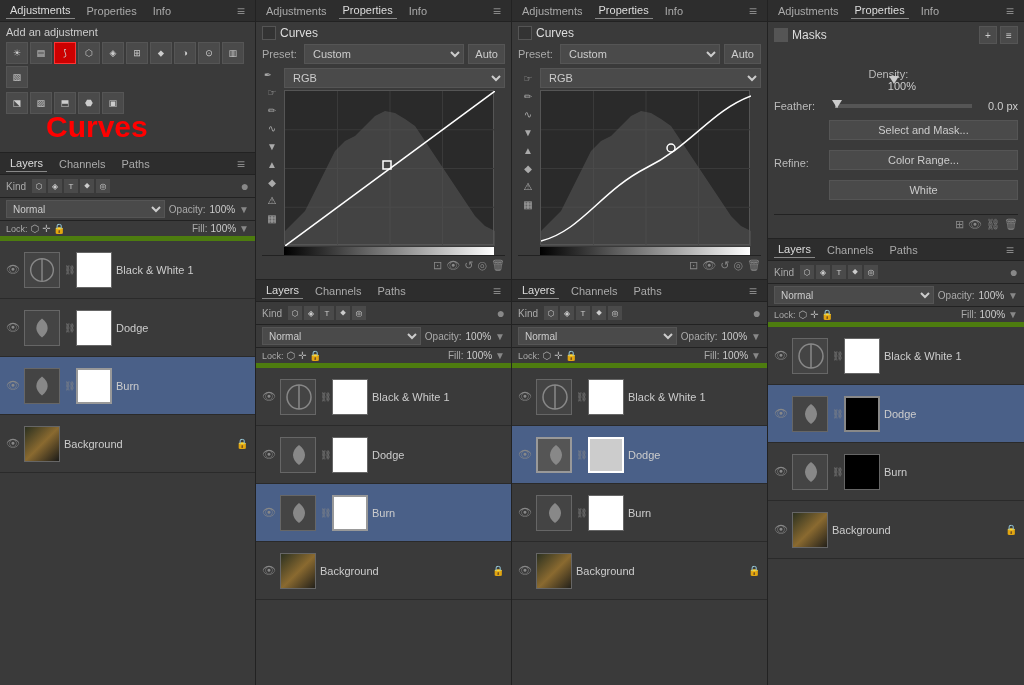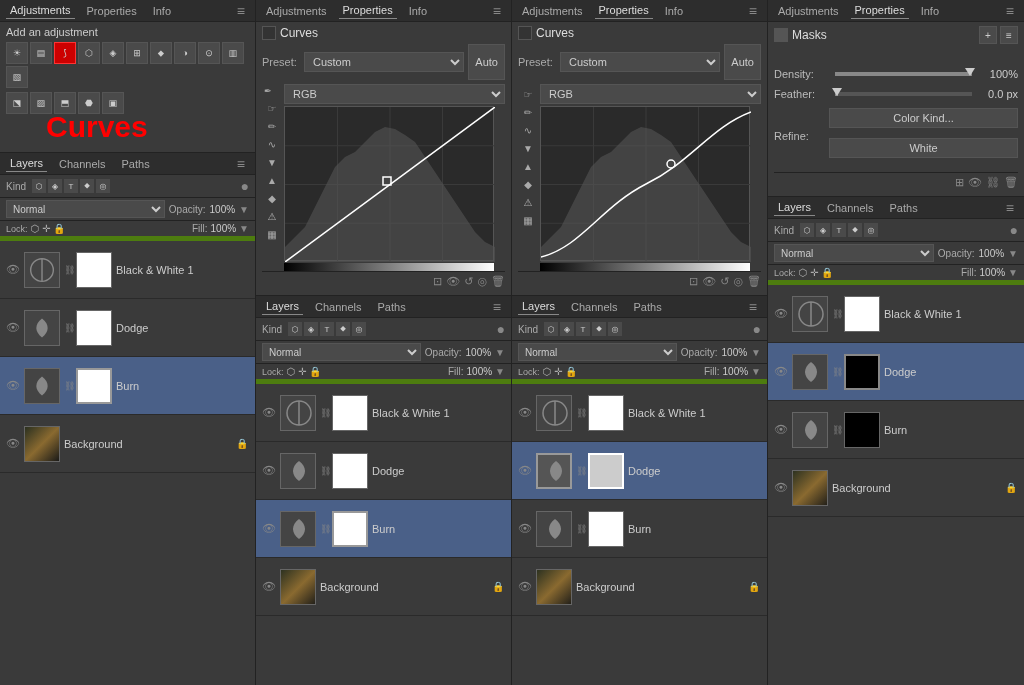--- a/index.html
+++ b/index.html
@@ -121,21 +121,21 @@
       padding: 1px 4px;
       flex: 1;
       height: 20px;
     }
     .auto-btn {
       background: #4a4a4a;
       border: 1px solid #555;
       color: #ccc;
       font-size: 11px;
       padding: 1px 6px;
-      height: 36px;
+      height: 20px;
       cursor: pointer;
     }
     .channel-select {
       background: #4a4a4a;
       border: 1px solid #555;
       color: #ccc;
       font-size: 11px;
       padding: 1px 4px;
       flex: 1;
       height: 20px;
@@ -779,42 +779,43 @@
       <div style="display:flex;align-items:center;gap:4px;margin-bottom:24px;">
         <div style="width:14px;height:14px;background:#555;"></div>
         <span style="font-size:12px;color:#ddd;">Masks</span>
         <div style="margin-left:auto;display:flex;gap:3px;">
           <div style="width:18px;height:18px;background:#4a4a4a;border:1px solid #555;display:flex;align-items:center;justify-content:center;color:#ccc;font-size:10px;">+</div>
           <div style="width:18px;height:18px;background:#4a4a4a;border:1px solid #555;display:flex;align-items:center;justify-content:center;color:#ccc;font-size:10px;">≡</div>
         </div>
       </div>
 
 
-      <div style="display:flex;align-items:center;margin-bottom:8px;">
+      <div style="display:flex;align-items:center;margin-bottom:8px;flex-direction:column;">
         <span style="color:#bbb;font-size:11px;min-width:55px;">Density:</span>
         <div style="flex:1;height:4px;background:#555;position:relative;margin:0 6px;">
           <div style="width:100%;height:100%;background:#888;"></div>
           <div style="position:absolute;right:-3px;top:-4px;width:0;height:0;border-left:5px solid transparent;border-right:5px solid transparent;border-top:8px solid #ccc;"></div>
         </div>
         <span style="color:#ccc;font-size:11px;min-width:40px;text-align:right;">100%</span>
       </div>
 
       <div style="display:flex;align-items:center;margin-bottom:8px;">
         <span style="color:#bbb;font-size:11px;min-width:55px;">Feather:</span>
         <div style="flex:1;height:4px;background:#555;position:relative;margin:0 6px;">
           <div style="width:2%;height:100%;background:#888;"></div>
           <div style="position:absolute;left:-3px;top:-4px;width:0;height:0;border-left:5px solid transparent;border-right:5px solid transparent;border-top:8px solid #ccc;"></div>
         </div>
         <span style="color:#ccc;font-size:11px;min-width:40px;text-align:right;">0.0 px</span>
       </div>
 
       <div style="display:flex;align-items:center;margin-bottom:8px;">
         <span style="color:#bbb;font-size:11px;min-width:55px;">Refine:</span>
         <div style="flex:1;display:flex;flex-direction:column;gap:4px;">
-          <button class="masks-btn">Color Kind...</button>
+          <button class="masks-btn">Select and Mask...</button>
+          <button class="masks-btn">Color Range...</button>
           <button class="masks-btn">White</button>
         </div>
       </div>
 
       <div style="display:flex;align-items:center;justify-content:flex-end;gap:4px;padding:3px 0;border-top:1px solid #222;">
         <span style="color:#888;font-size:11px;">⊞</span>
         <span style="color:#888;font-size:11px;">👁</span>
         <span style="color:#888;font-size:11px;">⛓</span>
         <span style="color:#888;font-size:11px;">🗑</span>
       </div>

